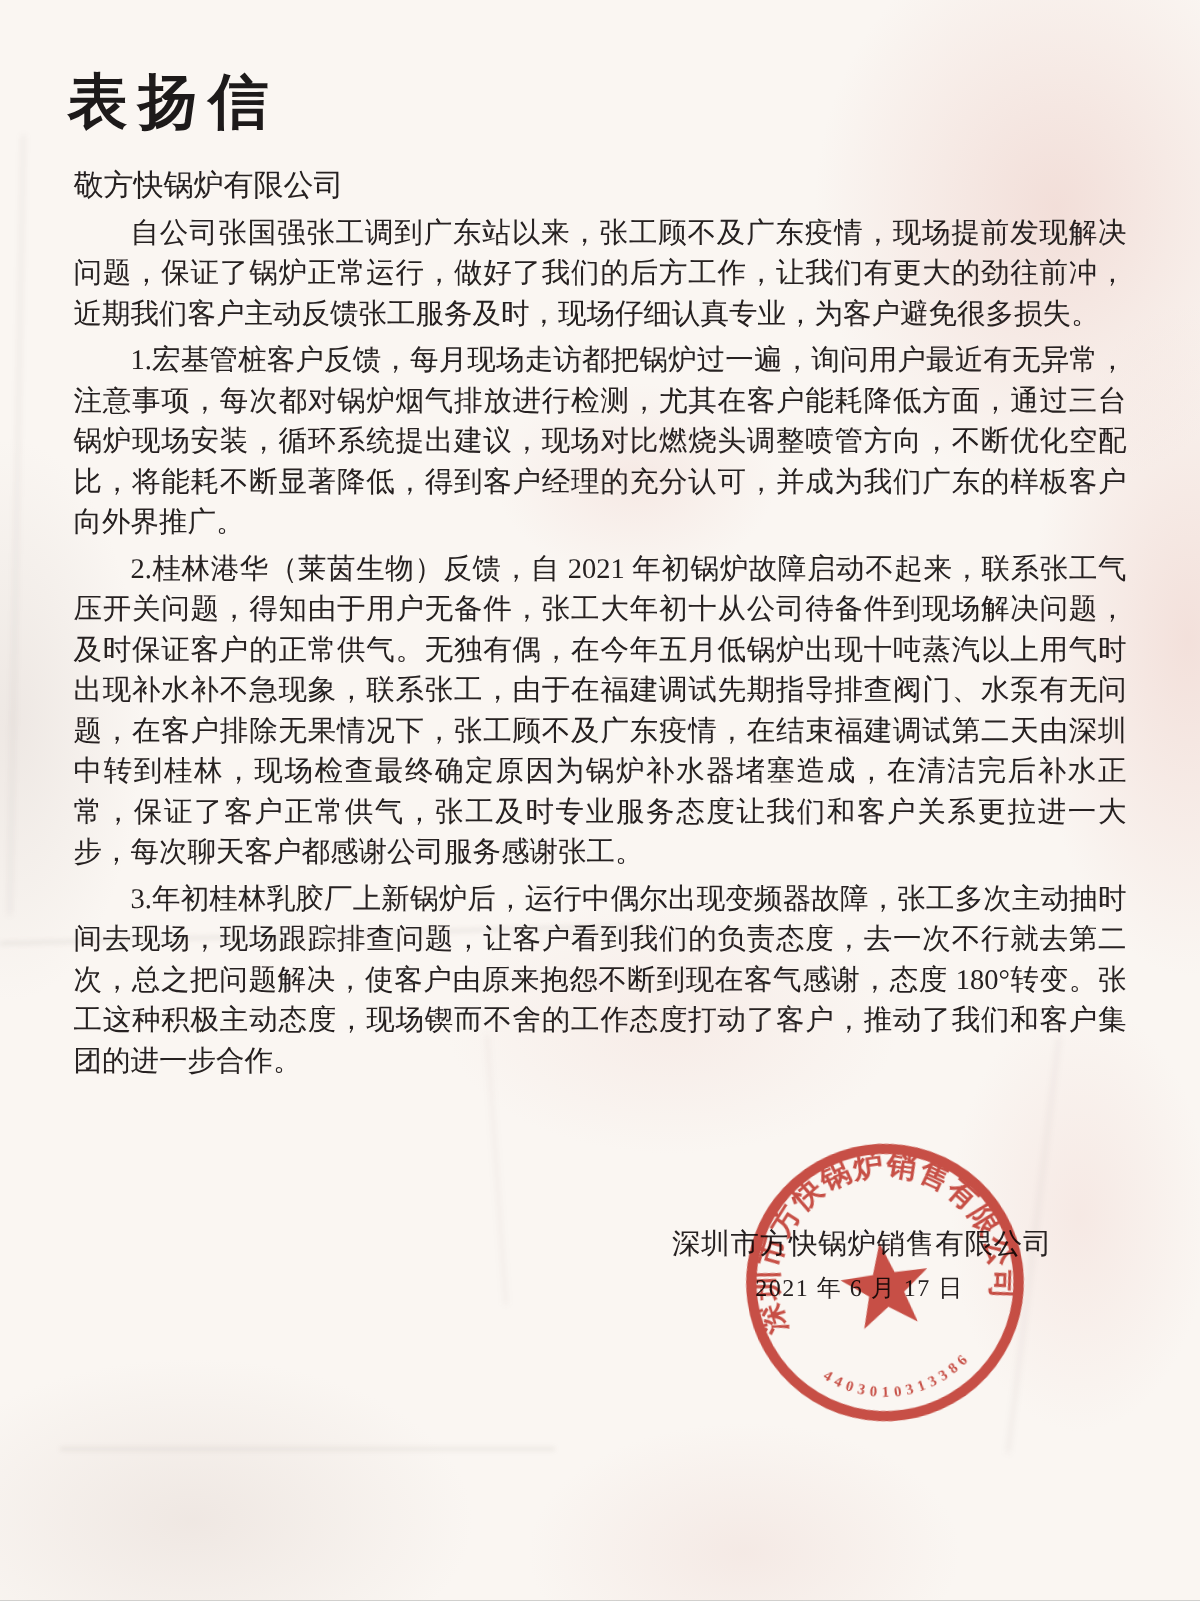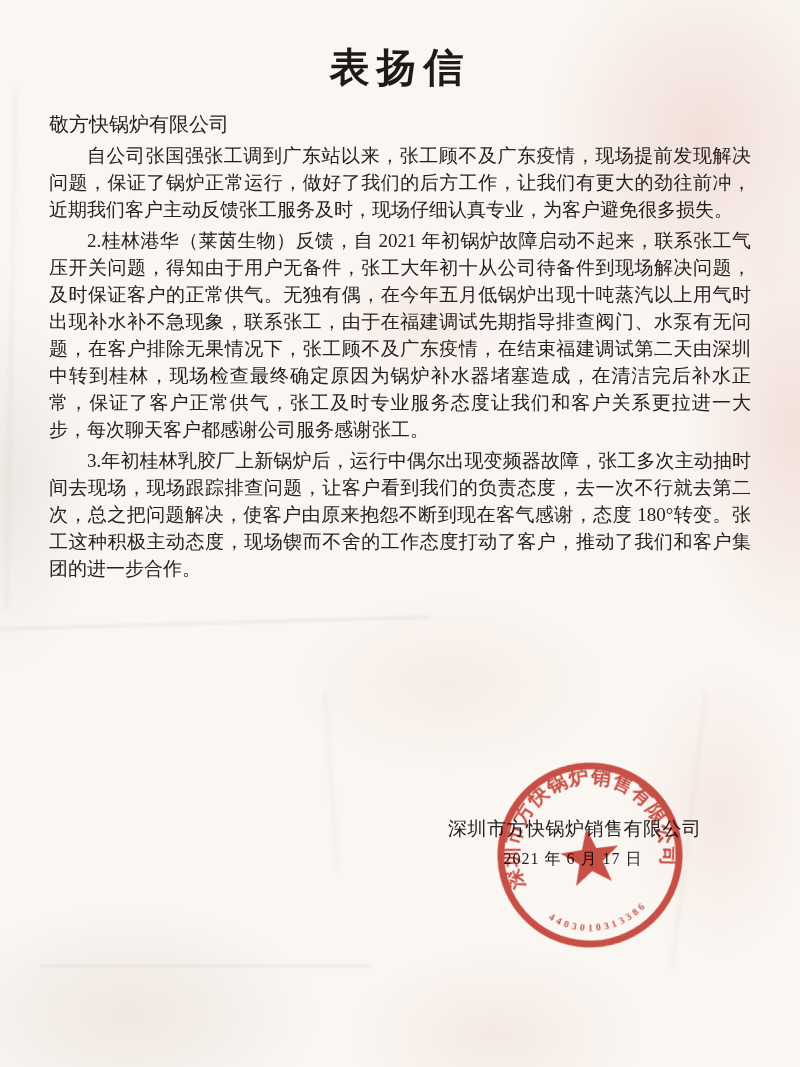--- a/index.html
+++ b/index.html
@@ -24,21 +24,21 @@
   }
   .crease{position:absolute;pointer-events:none;}
   .c1{left:0;top:622px;width:430px;height:2px;background:rgba(125,105,98,0.14);filter:blur(1.6px);transform:rotate(-1.6deg);}
   .c2{left:10px;top:90px;width:2px;height:520px;background:rgba(90,80,75,0.10);filter:blur(2px);transform:rotate(1deg);}
   .c3{left:40px;top:965px;width:330px;height:2px;background:rgba(110,95,90,0.12);filter:blur(1.8px);transform:rotate(2.5deeg);}
   .c4{left:688px;top:690px;width:2px;height:280px;background:rgba(110,95,90,0.10);filter:blur(2px);transform:rotate(7deg);}
   .c5{left:330px;top:690px;width:2px;height:180px;background:rgba(110,95,90,0.08);filter:blur(2px);transform:rotate(-4deg);}
 
   .content{position:relative;padding:40px 45px 0 45px;z-index:1;}
   h1.title{
-    margin:0 0 16px 0;text-align:center;
+    margin:0 0 16px 0;
     font-size:40px;font-weight:700;letter-spacing:7px;
     color:#1d1a1a;
   }
   .content p{
     margin:4px;font-size:19px;line-height:27px;
     text-align:justify;text-indent:2em;
     color:#262121;
   }
   .content p.salutation{text-indent:0;font-size:20px;}
 
@@ -64,20 +64,21 @@
   <div class="crease c1"></div>
   <div class="crease c2"></div>
   <div class="crease c3"></div>
   <div class="crease c4"></div>
   <div class="crease c5"></div>
 
   <div class="content">
     <h1 class="title">表扬信</h1>
     <p class="salutation">敬方快锅炉有限公司</p>
     <p>自公司张国强张工调到广东站以来，张工顾不及广东疫情，现场提前发现解决问题，保证了锅炉正常运行，做好了我们的后方工作，让我们有更大的劲往前冲，近期我们客户主动反馈张工服务及时，现场仔细认真专业，为客户避免很多损失。</p>
+    <p>1.宏基管桩客户反馈，每月现场走访都把锅炉过一遍，询问用户最近有无异常，注意事项，每次都对锅炉烟气排放进行检测，尤其在客户能耗降低方面，通过三台锅炉现场安装，循环系统提出建议，现场对比燃烧头调整喷管方向，不断优化空配比，将能耗不断显著降低，得到客户经理的充分认可，并成为我们广东的样板客户向外界推广。</p>
     <p>2.桂林港华（莱茵生物）反馈，自 2021 年初锅炉故障启动不起来，联系张工气压开关问题，得知由于用户无备件，张工大年初十从公司待备件到现场解决问题，及时保证客户的正常供气。无独有偶，在今年五月低锅炉出现十吨蒸汽以上用气时出现补水补不急现象，联系张工，由于在福建调试先期指导排查阀门、水泵有无问题，在客户排除无果情况下，张工顾不及广东疫情，在结束福建调试第二天由深圳中转到桂林，现场检查最终确定原因为锅炉补水器堵塞造成，在清洁完后补水正常，保证了客户正常供气，张工及时专业服务态度让我们和客户关系更拉进一大步，每次聊天客户都感谢公司服务感谢张工。</p>
     <p>3.年初桂林乳胶厂上新锅炉后，运行中偶尔出现变频器故障，张工多次主动抽时间去现场，现场跟踪排查问题，让客户看到我们的负责态度，去一次不行就去第二次，总之把问题解决，使客户由原来抱怨不断到现在客气感谢，态度 180°转变。张工这种积极主动态度，现场锲而不舍的工作态度打动了客户，推动了我们和客户集团的进一步合作。</p>
   </div>
 
   <div class="signature">
     <div class="company">深圳市方快锅炉销售有限公司</div>
     <div class="date">2021 年 6 月 17 日</div>
   </div>
 
   <svg class="seal" viewBox="0 0 200 200" aria-hidden="true">

